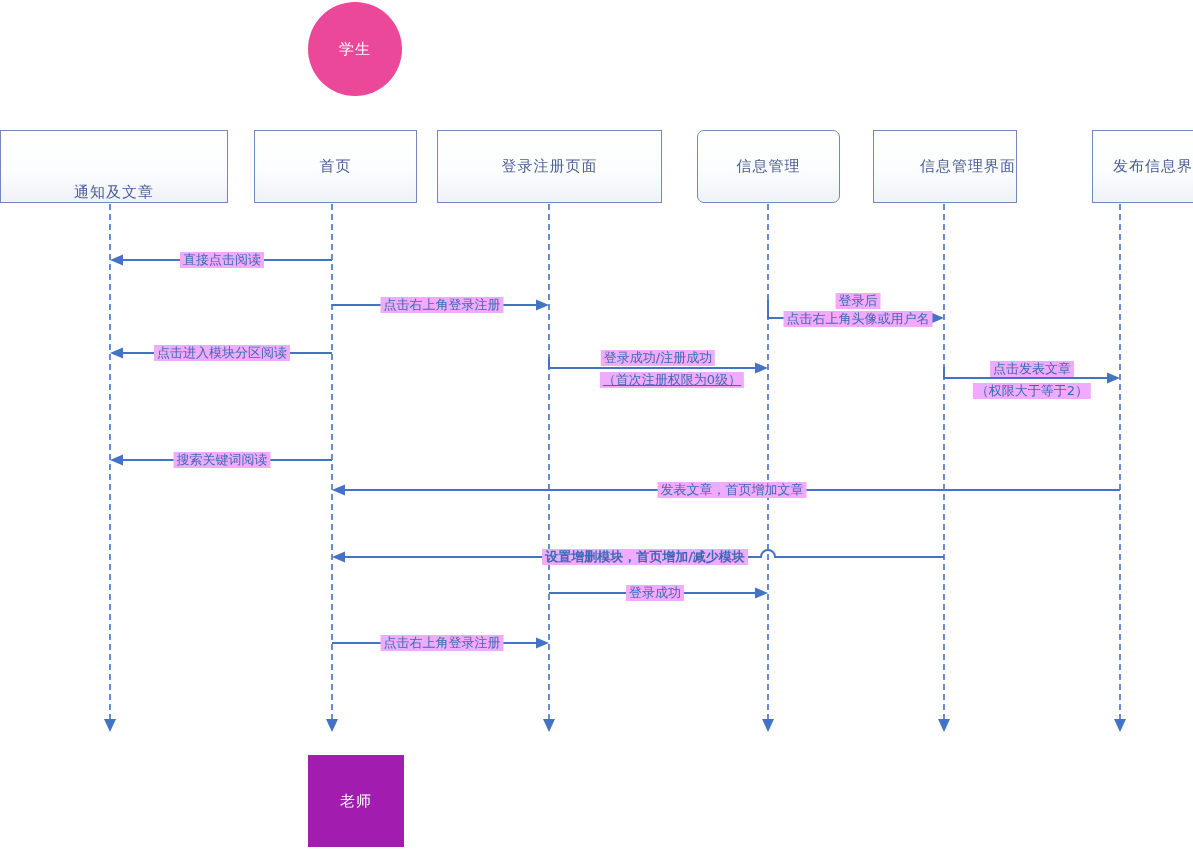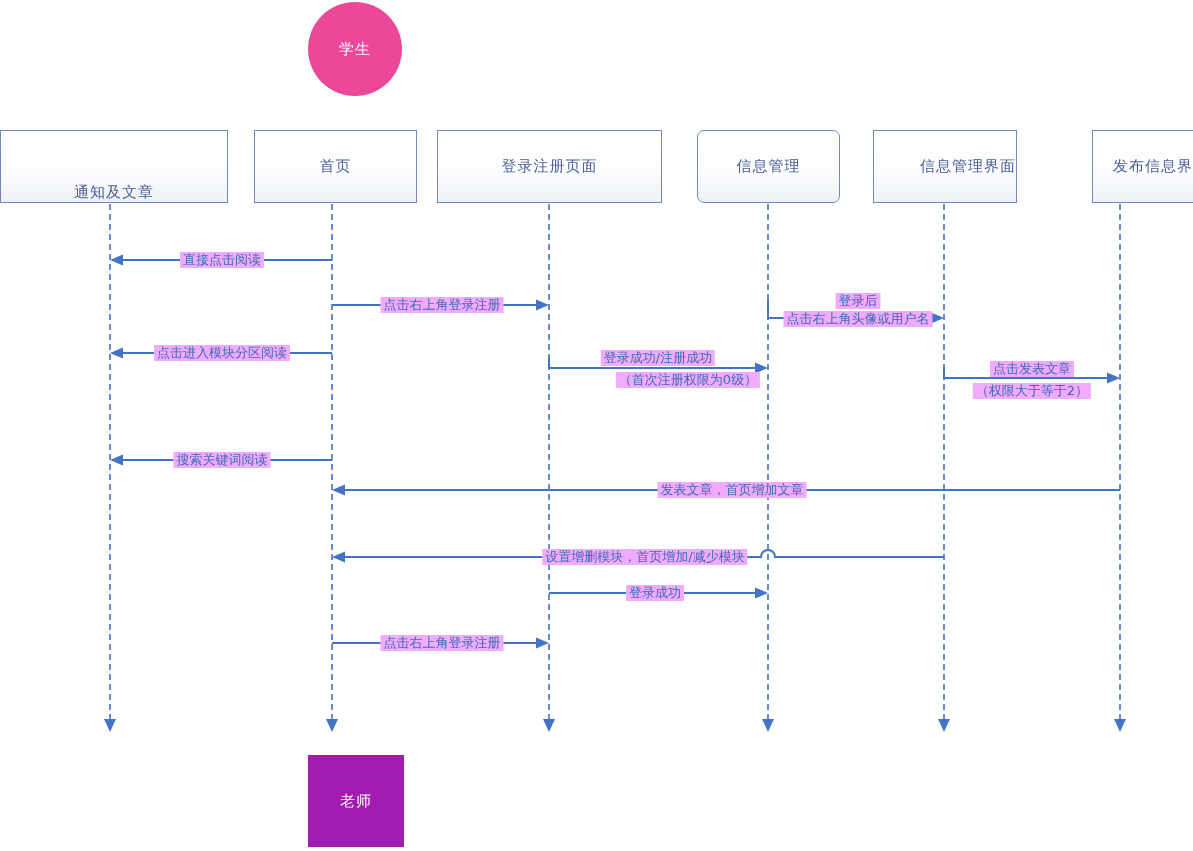--- a/index.html
+++ b/index.html
@@ -105,26 +105,26 @@
   <div class="lifeline-box" style="left:1050px;width:138px;margin-left:42px;">
     <span>发布信息界面</span>
   </div>
 
   <div class="msg-label" style="left:222px;top:260px;">直接点击阅读</div>
   <div class="msg-label" style="left:442px;top:305px;">点击右上角登录注册</div>
   <div class="msg-label" style="left:858px;top:301px;">登录后</div>
   <div class="msg-label" style="left:858px;top:319px;">点击右上角头像或用户名</div>
   <div class="msg-label" style="left:222px;top:353px;">点击进入模块分区阅读</div>
   <div class="msg-label" style="left:658px;top:358px;">登录成功/注册成功</div>
-  <div class="msg-label" style="left:688px;top:380px;">（首次注册权限为0级）</div>
+  <div class="msg-label" style="left:672px;top:380px;text-decoration:underline;">（首次注册权限为0级）</div>
   <div class="msg-label" style="left:1032px;top:369px;">点击发表文章</div>
   <div class="msg-label" style="left:1032px;top:391px;">（权限大于等于2）</div>
   <div class="msg-label" style="left:222px;top:460px;">搜索关键词阅读</div>
   <div class="msg-label" style="left:732px;top:490px;">发表文章，首页增加文章</div>
-  <div class="msg-label" style="left:645px;top:557px;">设置增删模块，首页增加/减少模块</div>
+  <div class="msg-label" style="left:645px;top:557px;font-weight:bold;">设置增删模块，首页增加/减少模块</div>
   <div class="msg-label" style="left:655px;top:593px;">登录成功</div>
   <div class="msg-label" style="left:442px;top:643px;">点击右上角登录注册</div>
 
   <div class="actor-square">
     <span>老师</span>
   </div>
 
 </div>
 
 </body></html>

